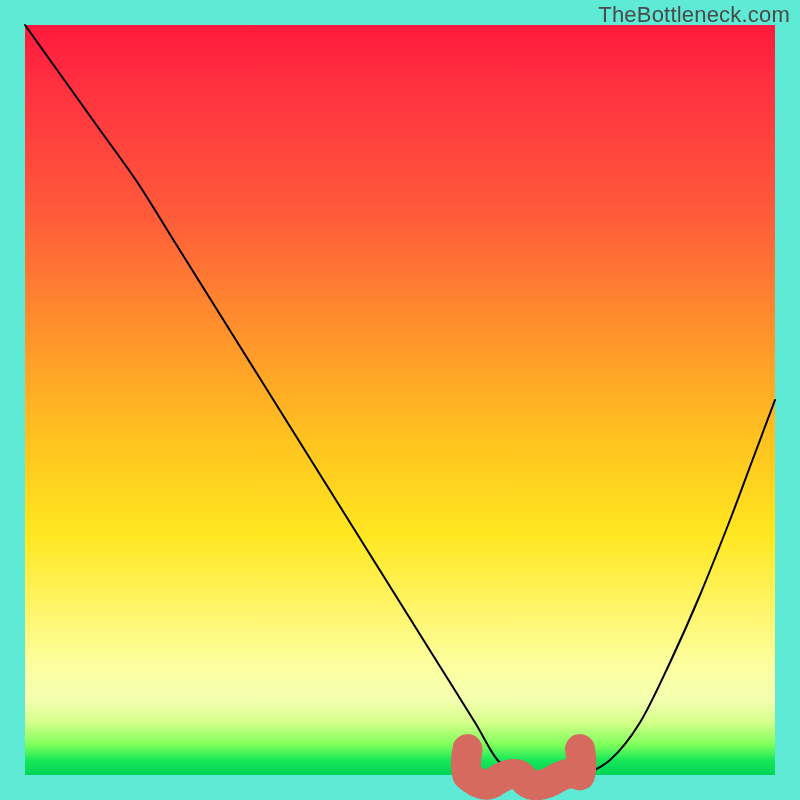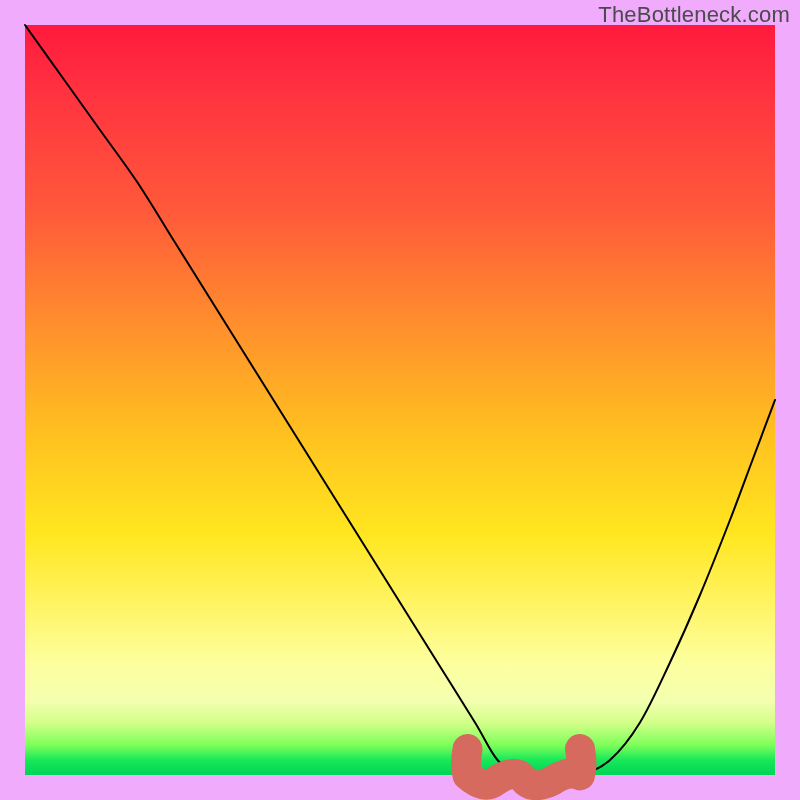--- a/index.html
+++ b/index.html
@@ -8,21 +8,21 @@
     width: 800px;
     height: 800px;
     overflow: hidden;
     background: #000;
     font-family: Arial, Helvetica, sans-serif;
   }
   .frame {
     position: relative;
     width: 800px;
     height: 800px;
-    background: #f0abfc;
+    background: #5eead4;
   }
   .plot-area {
     position: absolute;
     left: 25px;
     top: 25px;
     width: 750px;
     height: 750px;
     
     background: linear-gradient(
       to bottom,

